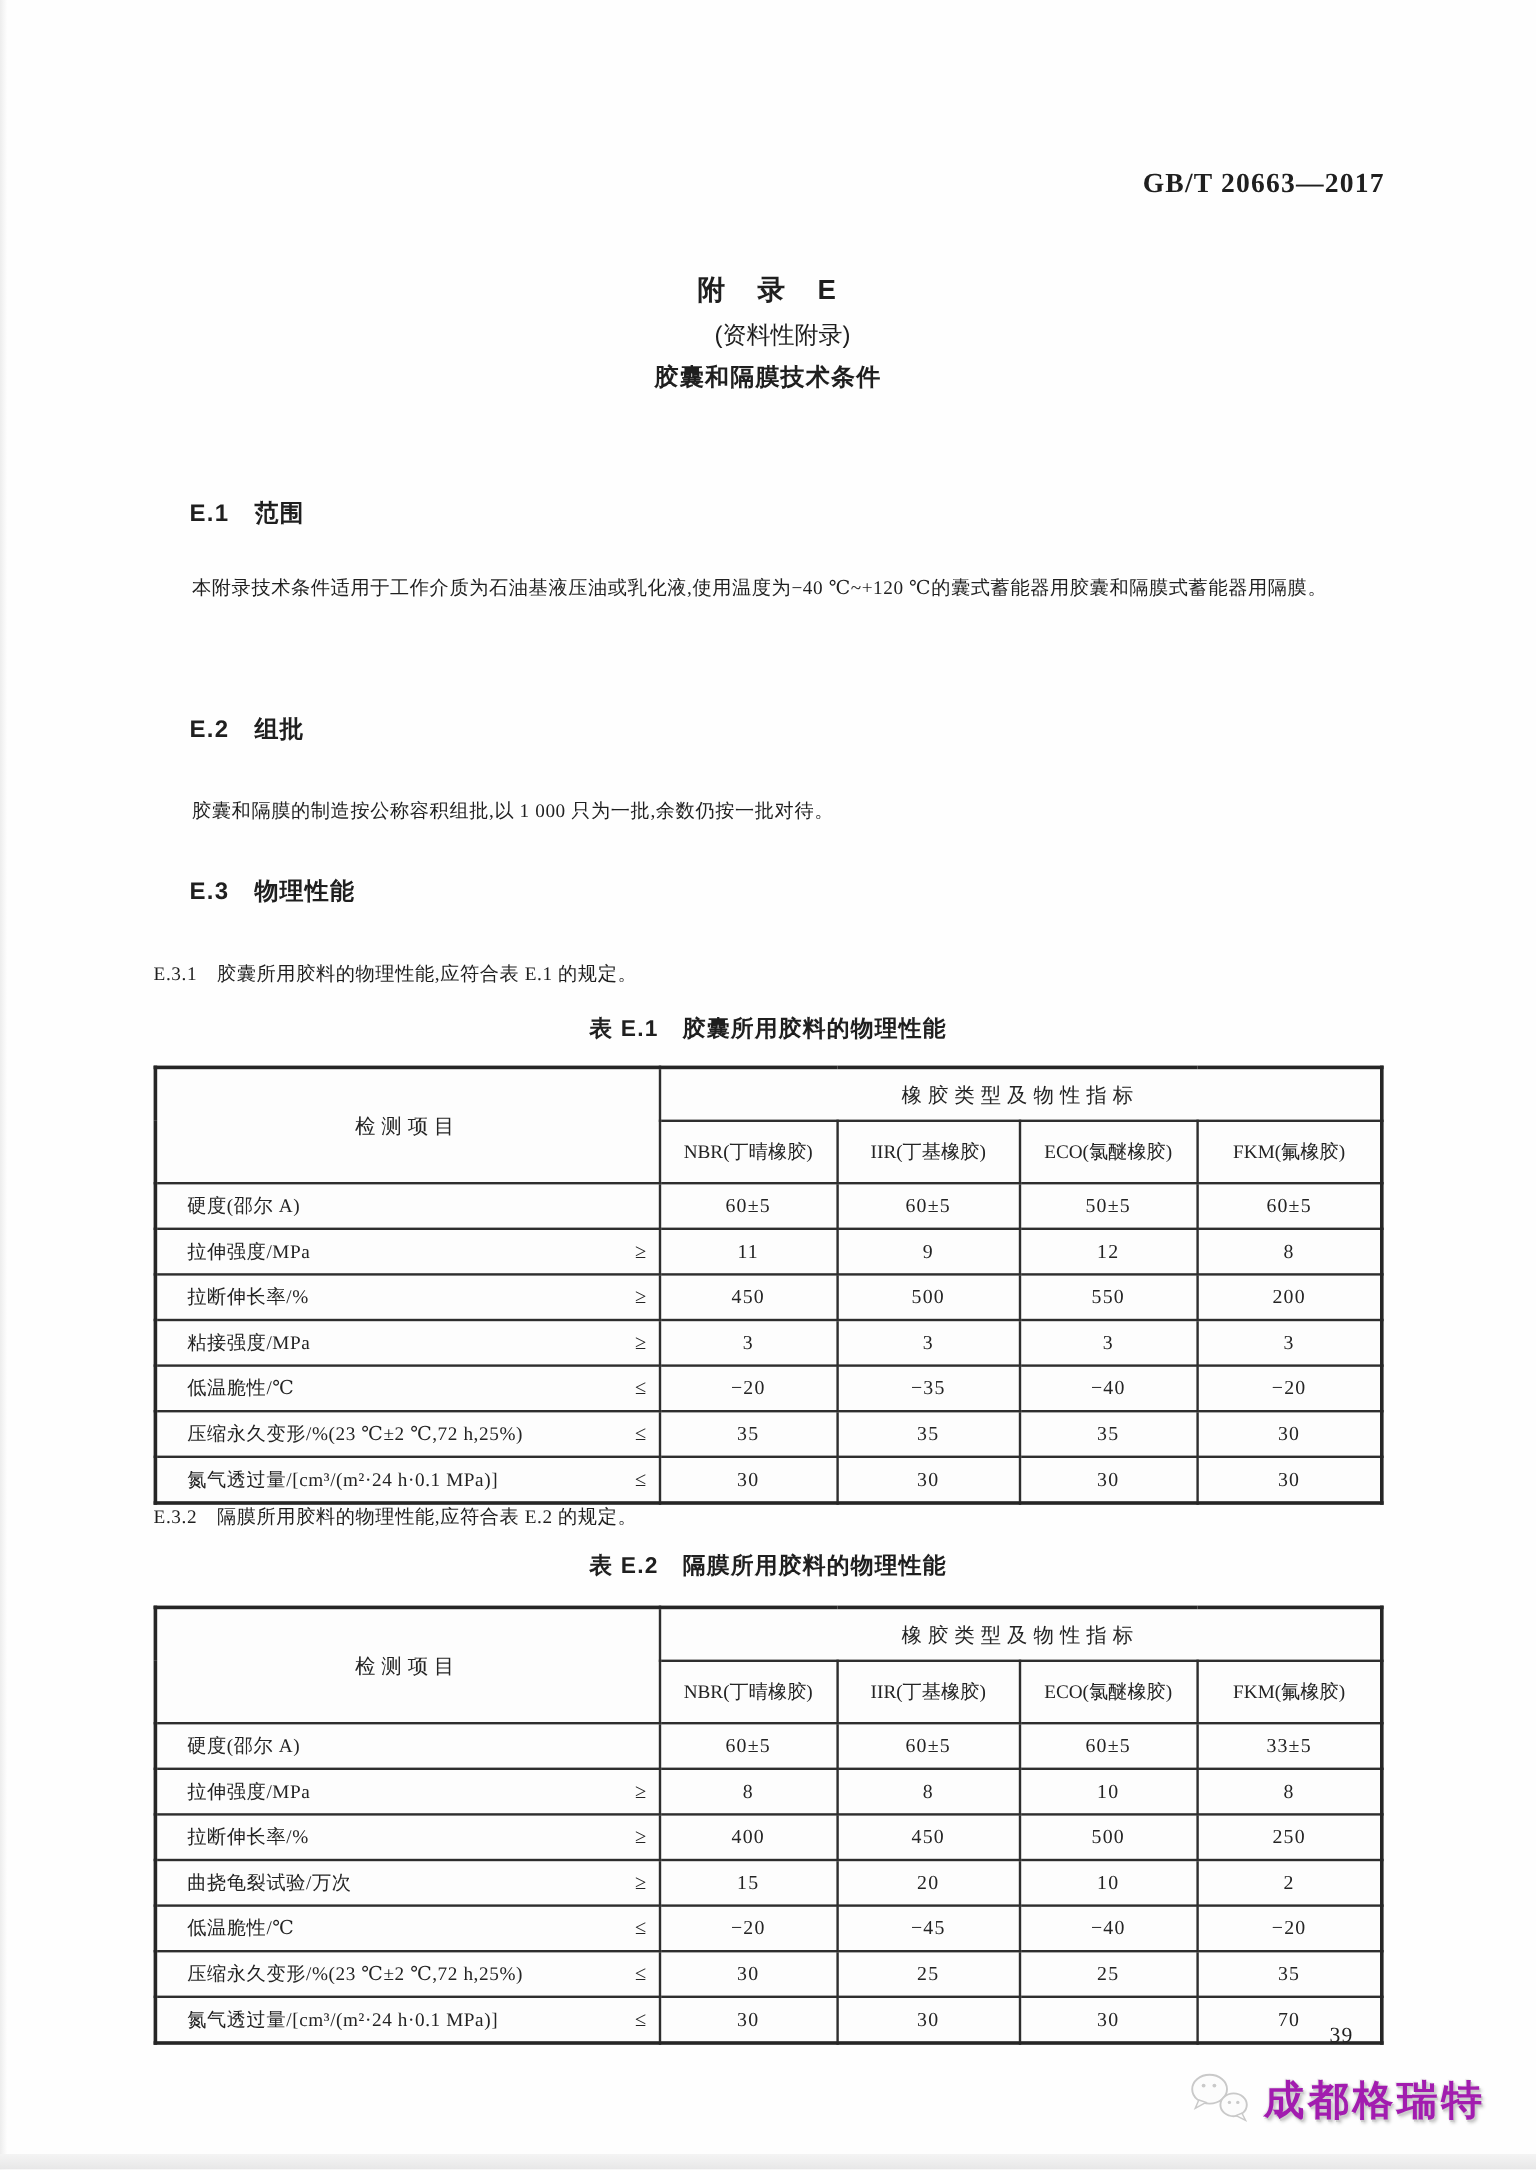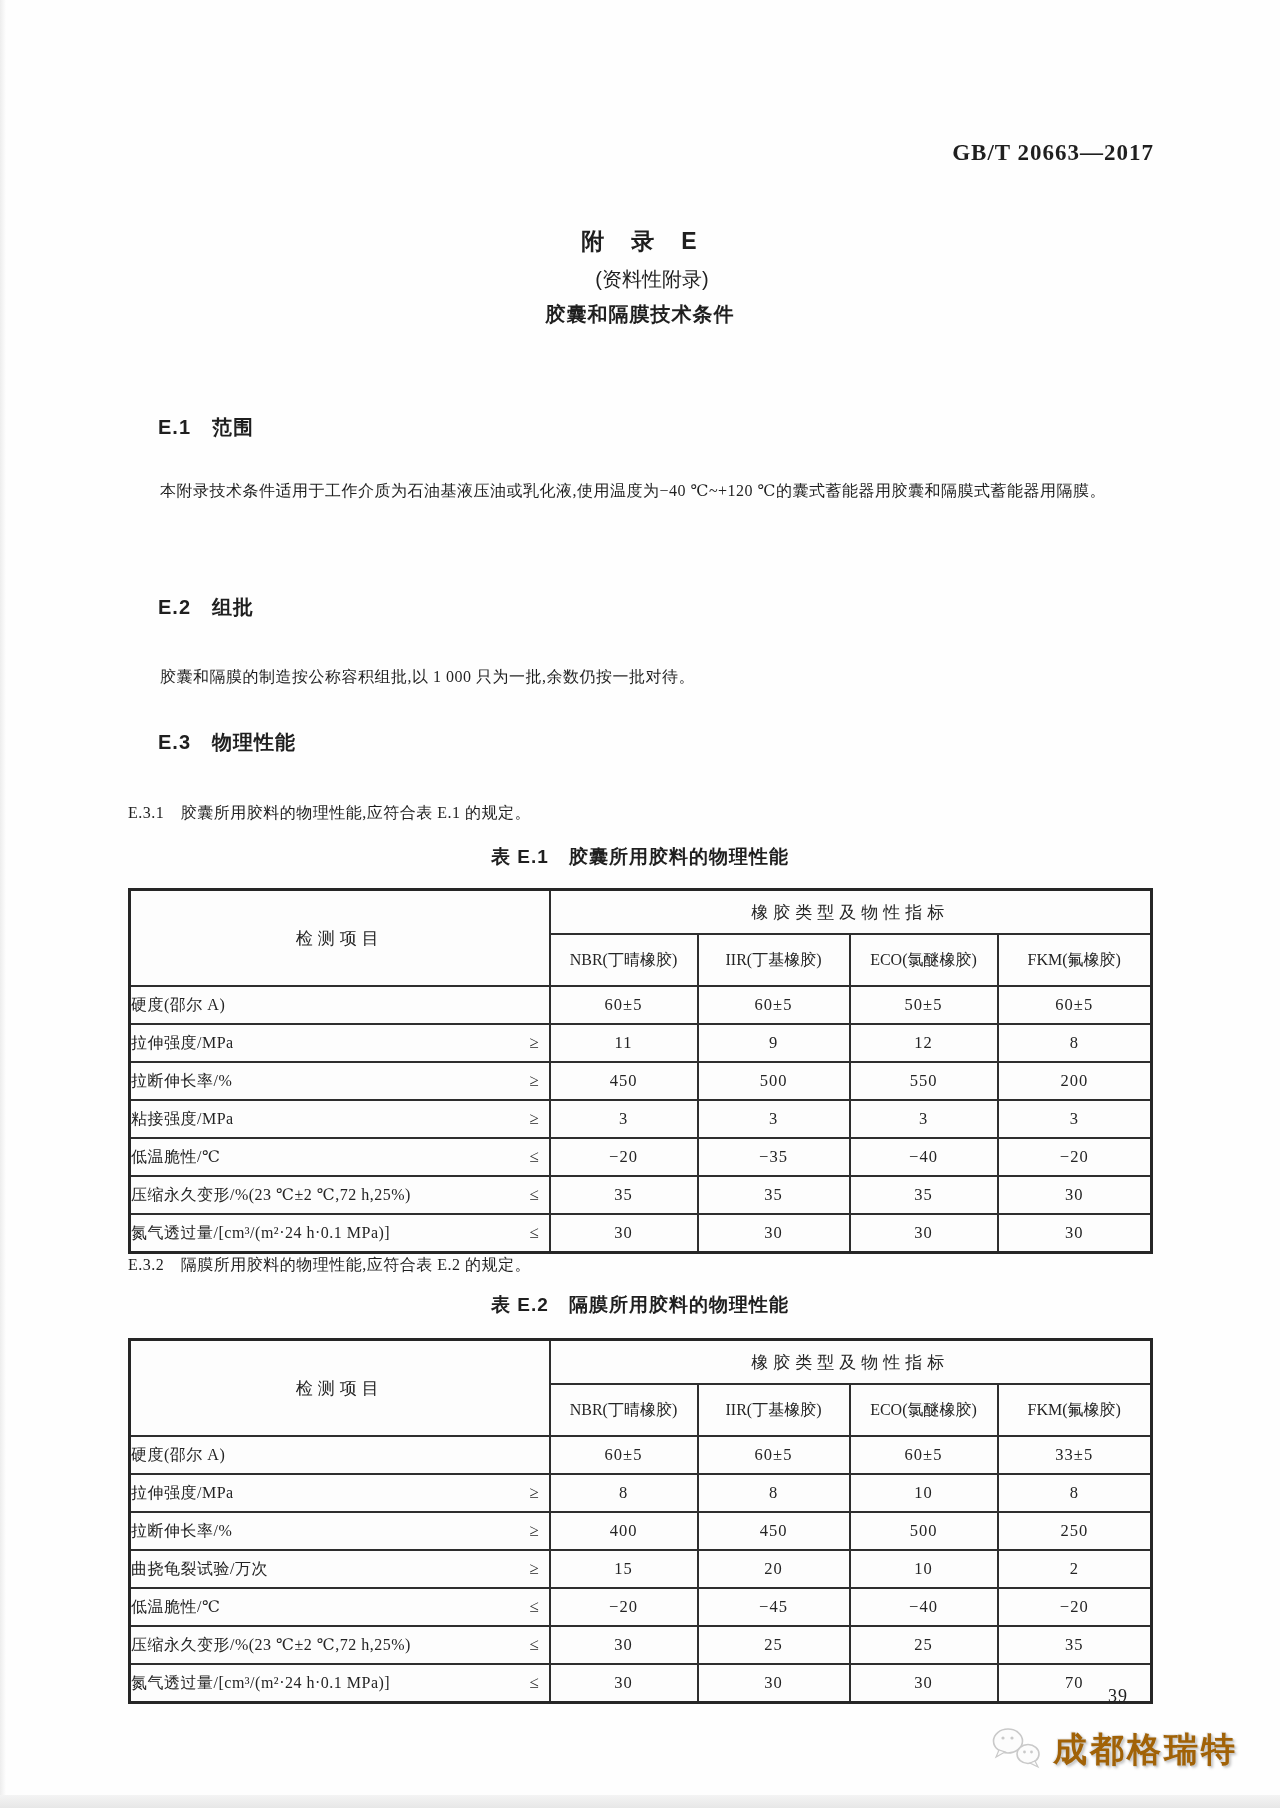--- a/index.html
+++ b/index.html
@@ -67,35 +67,35 @@
     text-align:center;vertical-align:middle;overflow:hidden;
   }
   .spec-table{border:3px solid #262626;}
   .row-group th{height:42px;font-size:17px;letter-spacing:5px;}
   .row-sub th{height:50px;font-size:16px;white-space:nowrap;}
   .item-head{font-size:17px;letter-spacing:5px;}
   .spec-table tbody td,.spec-table tbody th{height:36px;}
   .label-cell{text-align:left;}
   .label-flex{
     display:flex;justify-content:space-between;align-items:center;
-    padding:0 10px 0 0;white-space:nowrap;
+    padding:0 10px 0 25px;white-space:nowrap;
   }
   .label-text{font-size:16px;letter-spacing:0.5px;}
   .cmp-symbol{font-size:17px;padding-left:6px;}
   .val-cell{font-size:16.5px;letter-spacing:1px;}
 
   
   .page-number{top:1686px;right:152px;font-size:18px;letter-spacing:1px;}
   .watermark{
     top:1726px;right:42px;display:flex;align-items:center;gap:10px;
   }
   .watermark-text{
     font-size:34px;font-weight:bold;letter-spacing:3px;
     font-family:"Liberation Sans","DejaVu Sans",sans-serif;
-    color:#a16207;
+    color:#a21caf;
     text-shadow:1px 1px 0 #cccccc,2px 2px 3px #bfbfbf,-1px -1px 1px #e8e8e8;
   }
   .bottom-strip{
     left:0;bottom:0;width:100%;height:13px;
     background:linear-gradient(#f4f4f4,#e7e7e7);
   }
   .left-edge{
     left:0;top:0;width:6px;height:100%;
     background:linear-gradient(to right,#ededed,#fefefe);
   }

